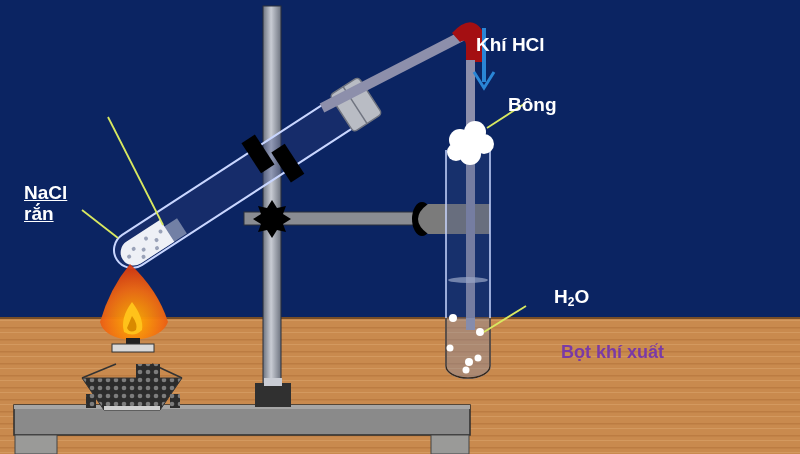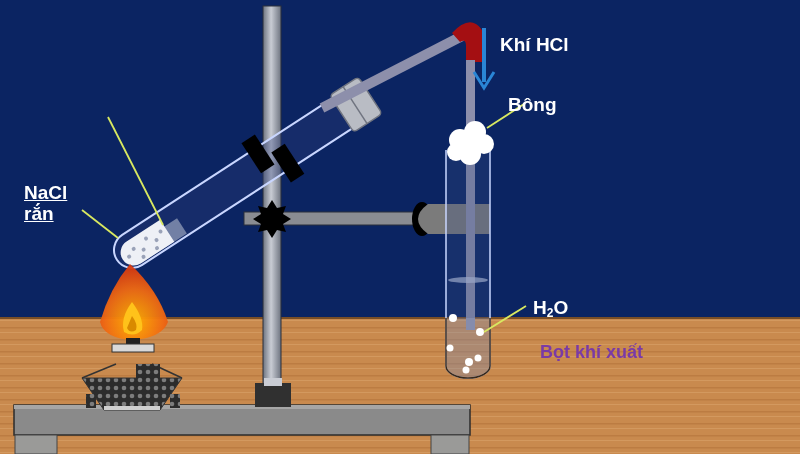--- a/index.html
+++ b/index.html
@@ -9,21 +9,21 @@
   .lbl {
     position: absolute;
     font-family: "Liberation Sans", sans-serif;
     font-weight: bold;
     color: #ffffff;
     font-size: 19px;
     line-height: 21px;
     white-space: nowrap;
   }
   .lbl sub { font-size: 12px; vertical-align: -3px; line-height: 0; }
-  .lbl.purple { color: #7a3aa6; font-size: 18px; line-height: 24px; }
+  .lbl.purple { color: #7a3aa6; font-size: 18px; line-height: 24px; margin-left: 21px; }
 </style>
 </head>
 <body>
 
 <div class="stage">
   <svg width="800" height="454" viewBox="0 0 800 454">
     <defs>
       <linearGradient id="rodGrad" x1="0" y1="0" x2="1" y2="0">
         <stop offset="0" stop-color="#6e7480"></stop>
         <stop offset="0.45" stop-color="#c9ccd4"></stop>
@@ -146,21 +146,21 @@
       <line x1="82" y1="210" x2="118" y2="238"></line>
       <line x1="524" y1="104" x2="487" y2="128"></line>
       <line x1="526" y1="306" x2="484" y2="332"></line>
     </g>
   </svg>
 
   <div class="lbl" style="left:24px;top:182px;text-decoration:underline;">
     <div>NaCl</div>
     <div>rắn</div>
   </div>
-  <div class="lbl" style="left:500px;top:34px;">Khí HCl</div>
+  <div class="lbl" style="left:476px;top:34px;">Khí HCl</div>
   <div class="lbl" style="left:508px;top:94px;">Bông</div>
-  <div class="lbl" style="left:533px;top:286px;margin-top:11px;">
+  <div class="lbl" style="left:554px;top:286px;">
     <span>H</span><sub>2</sub><span>O</span>
   </div>
   <div class="lbl purple" style="left:540px;top:340px;">
     <div>Bọt khí xuất</div>
   </div>
 </div>
 
 </body></html>

